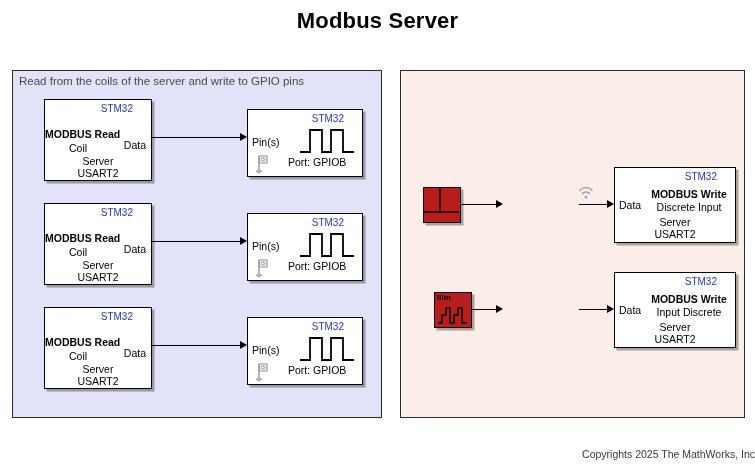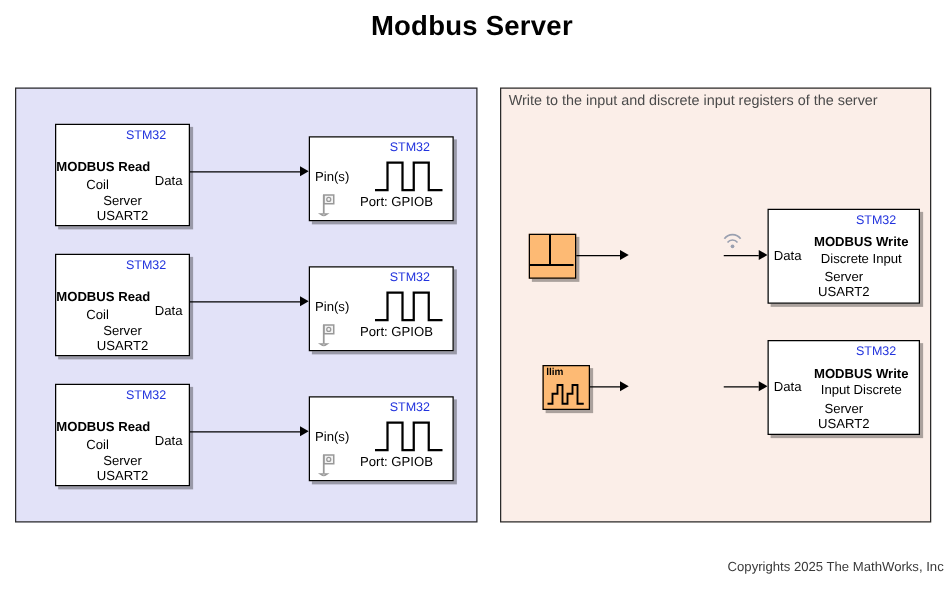--- a/index.html
+++ b/index.html
@@ -129,21 +129,21 @@
     top: 50%;
     transform: translateY(-50%);
     text-align: center;
     font-size: 9.5px;
     white-space: nowrap;
   }
 
   
   .src-blk {
     position: absolute;
-    background: #fdba74;
+    background: #b91c1c;
     border: 1.6px solid #000000;
     box-sizing: border-box;
     box-shadow: 2.5px 2.5px 0 rgba(0,0,0,0.32);
   }
   .stair-label {
     position: absolute;
     top: 1px;
     left: 2px;
     font-size: 8px;
     font-weight: bold;
@@ -167,20 +167,21 @@
   .wireless-icon {
     position: absolute;
   }
 </style>
 </head>
 <body>
 
 <div class="page-title">Modbus Server</div>
 
 <div class="panel panel-left">
+  <div class="panel-caption">Read from the coils of the server and write to GPIO pins</div>
 
   <div class="blk" style="left:31px; top:28px; width:108px; height:82px;">
     <div class="stm32-tag">STM32</div>
     <div class="mb-title" style="top:28px;">MODBUS Read</div>
     <div class="port-label" style="left:24px; top:42px;">Coil</div>
     <div class="port-label" style="right:5px; top:39px;">Data</div>
     <div class="mb-sub" style="top:55px;">Server</div>
     <div class="mb-sub" style="top:67px;">USART2</div>
   </div>
 
@@ -247,21 +248,20 @@
       <path d="M5 2 L13 2 L13 9 L5 9 Z" fill="#f2f2f2" stroke="#999" stroke-width="1.2"></path>
       <path d="M5 2 L5 17" fill="none" stroke="#999" stroke-width="1.4"></path>
       <path d="M2 17 L8 17 L5 19 Z" fill="#ddd" stroke="#999" stroke-width="1"></path>
       <circle cx="9" cy="5.5" r="1.6" fill="none" stroke="#999" stroke-width="1"></circle>
     </svg>
     <div class="port-label" style="left:40px; top:46px;">Port: GPIOB</div>
   </div>
 </div>
 
 <div class="panel panel-right">
-  <div class="panel-caption">Write to the input and discrete input registers of the server</div>
 
   <div class="src-blk" style="left:22px; top:116px; width:38px; height:36px;">
     <svg style="position:absolute; left:0; top:0;" width="35" height="33" viewBox="0 0 35 33">
       <line x1="16" y1="0" x2="16" y2="24" stroke="#000" stroke-width="1.6"></line>
       <line x1="0" y1="24" x2="35" y2="24" stroke="#000" stroke-width="1.6"></line>
     </svg>
   </div>
   <div class="wire" style="left:60px; top:133px; width:35px;"></div>
   <div class="arrowhead" style="left:95px; top:129px;"></div>
 

